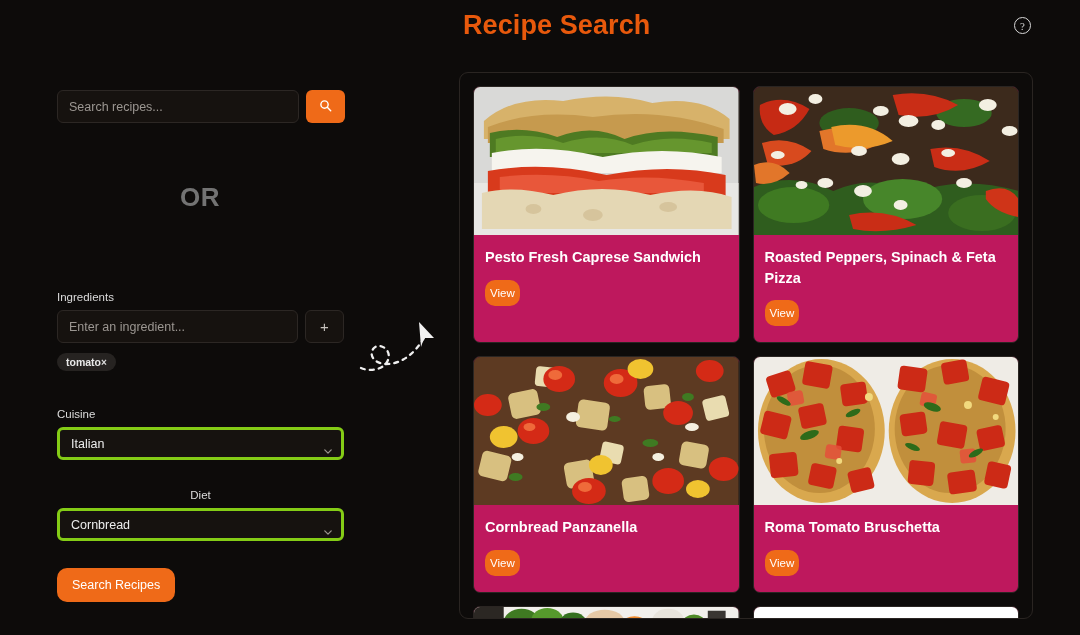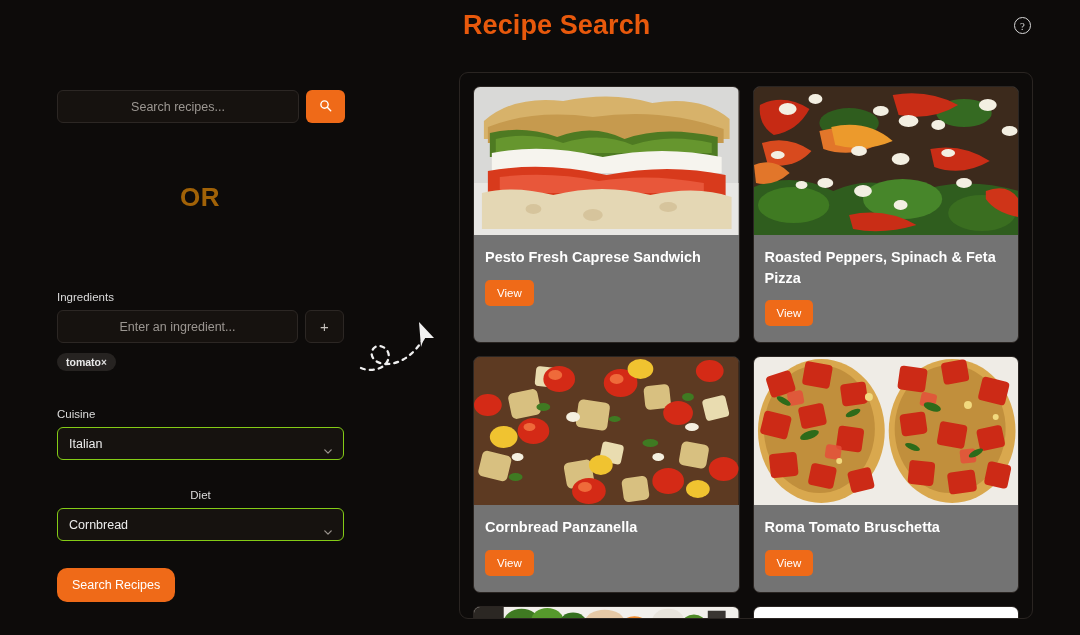--- a/index.html
+++ b/index.html
@@ -67,21 +67,20 @@
     width: 242px;
     height: 33px;
     background: #16120f;
     border: 1px solid #2c2724;
     border-radius: 6px;
     color: #e9e9e9;
     font-size: 12.5px;
     font-family: "Liberation Sans", sans-serif;
     padding: 0 11px;
     outline: none;
-    text-align: center;
   }
   .text-input::placeholder { color: #9b9691; }
 
   .icon-btn-orange {
     width: 39px;
     height: 33px;
     background: #ef6a18;
     border: none;
     border-radius: 6px;
     display: flex;
@@ -105,21 +104,21 @@
   }
 
   .or-divider {
     position: absolute;
     left: 0;
     top: 182px;
     width: 400px;
     text-align: center;
     font-size: 26px;
     font-weight: bold;
-    color: #a16207;
+    color: #737373;
     letter-spacing: 0.5px;
   }
 
   .field-label {
     font-size: 11.5px;
     color: #dcdcdc;
     margin-bottom: 7px;
   }
 
   .ingredients-block {
@@ -160,21 +159,21 @@
 
   .select-wrap {
     position: relative;
     width: 287px;
     height: 33px;
   }
   .select-box {
     width: 287px;
     height: 33px;
     background: #16120f;
-    border: 1px solid #84cc16;
+    border: 3px solid #84cc16;
     border-radius: 6px;
     color: #ececec;
     font-size: 12.5px;
     display: flex;
     align-items: center;
     padding: 0 11px;
     cursor: pointer;
   }
   .chevron {
     position: absolute;
@@ -222,21 +221,21 @@
     padding: 13px;
   }
 
   .results-grid {
     display: grid;
     grid-template-columns: 1fr 1fr;
     gap: 13px;
   }
 
   .recipe-card {
-    background: #737373;
+    background: #be185d;
     border: 1px solid #2a2522;
     border-radius: 7px;
     overflow: hidden;
     display: flex;
     flex-direction: column;
   }
 
   .card-img {
     width: 100%;
     height: 148px;
@@ -252,25 +251,25 @@
     font-size: 14.5px;
     font-weight: bold;
     color: #ffffff;
     line-height: 1.42;
     margin-bottom: 12px;
   }
 
   .view-btn {
     background: #ef6a18;
     border: none;
-    border-radius: 5px;
+    border-radius: 10px;
     color: #fff;
     font-size: 11.5px;
     font-family: "Liberation Sans", sans-serif;
-    padding: 7px 12px;
+    padding: 7px 5px;
     cursor: pointer;
   }
 
   .card-partial { height: 30px; }
   .card-partial .card-img { height: 30px; }
 </style>
 </head>
 <body>
 
 <div class="page-title">Recipe Search</div>

